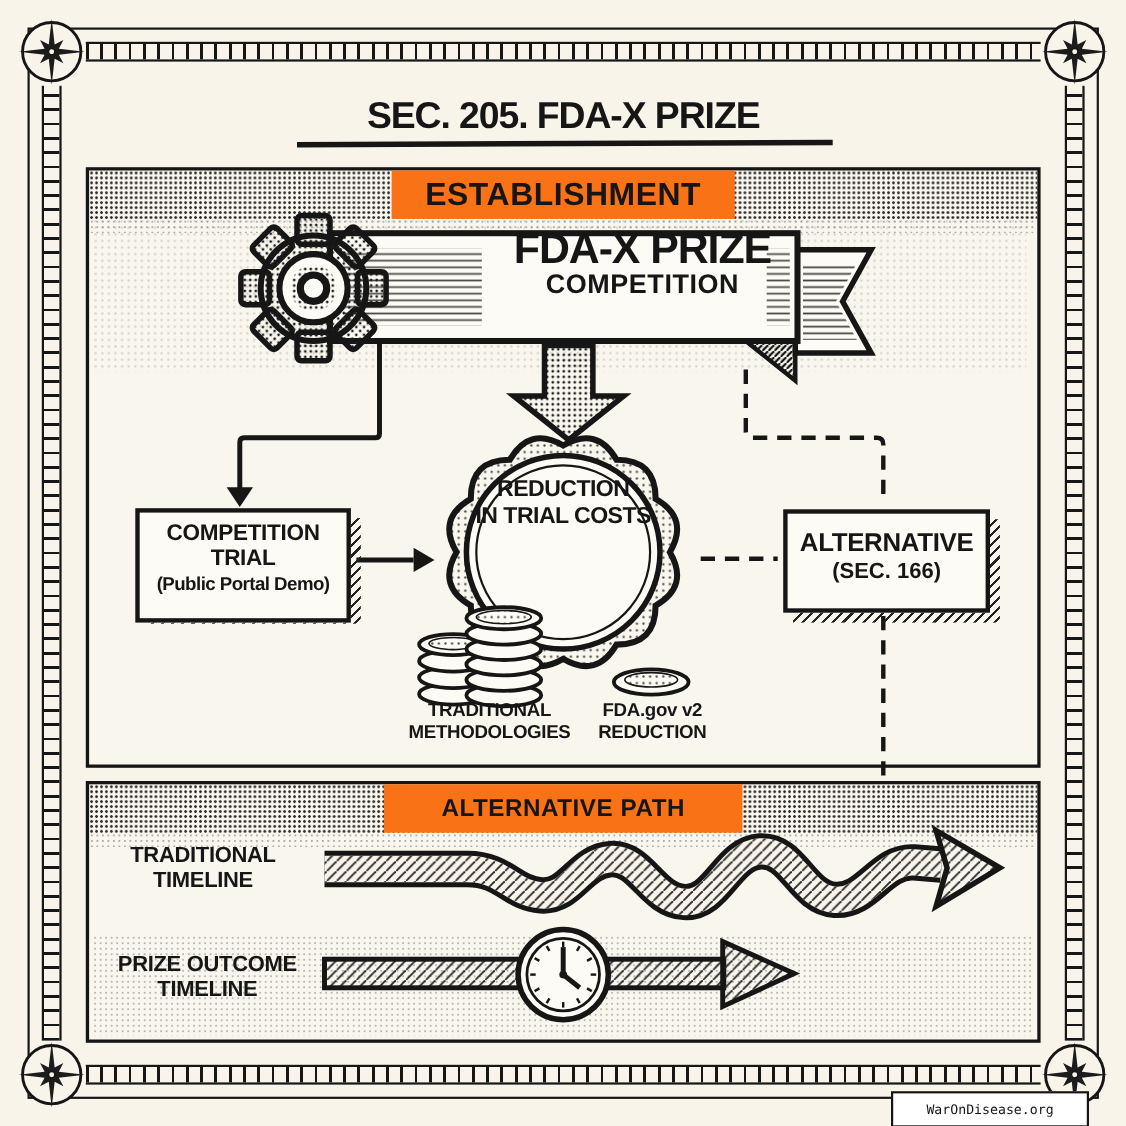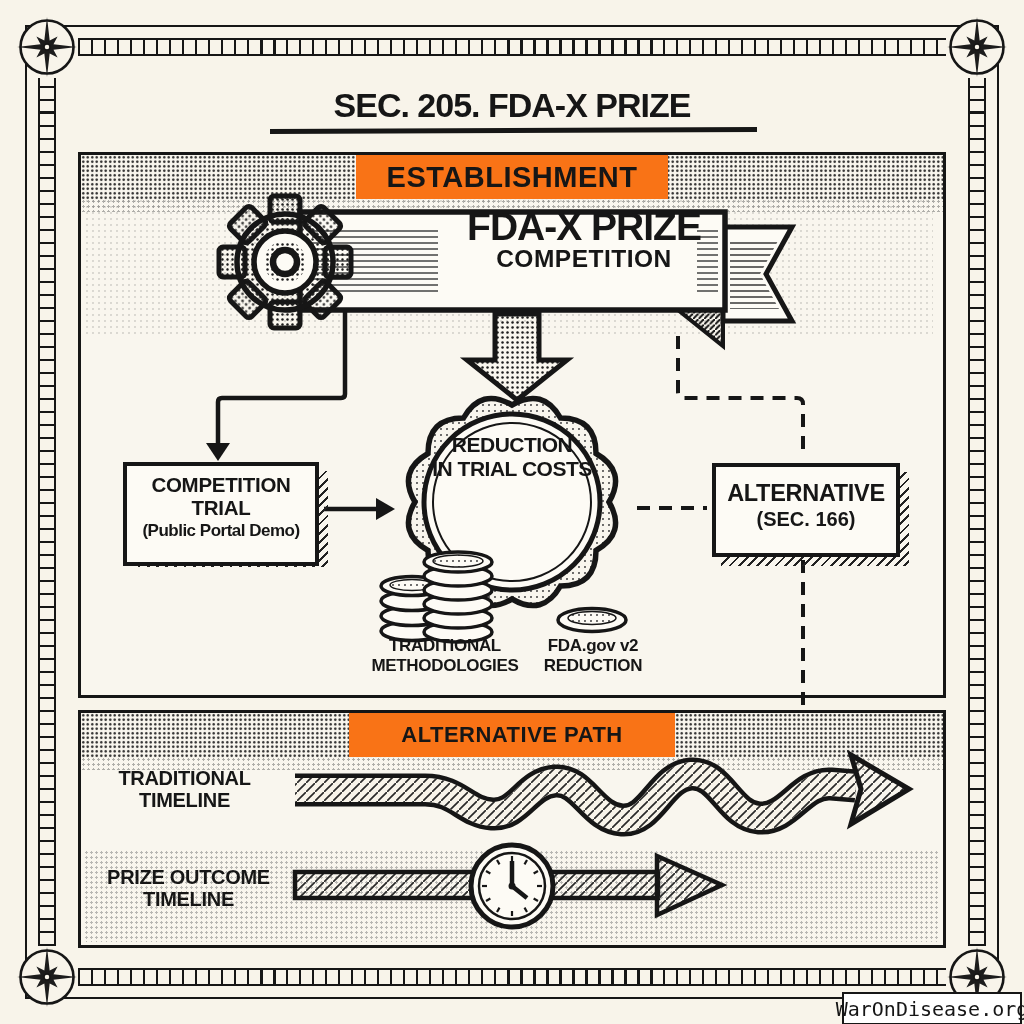--- a/index.html
+++ b/index.html
@@ -59,23 +59,23 @@
   #seal-text{left:412px;top:433px;width:200px;line-height:1;}
   #seal-text .v{font-size:56px;letter-spacing:-1px;}
   #seal-text .l{font-size:21px;letter-spacing:-0.5px;line-height:1.14;}
   .caption{font-size:17px;line-height:1.18;letter-spacing:-0.3px;}
   #caption-left{left:360px;top:636px;width:170px;}
   #caption-right{left:518px;top:636px;width:150px;}
   .tl-label{font-size:20px;line-height:1.12;letter-spacing:-0.3px;}
   #t1-label{left:92px;top:767px;width:185px;}
   #t2-label{left:86px;top:866px;width:205px;}
   
-  #credit{left:842px;top:992px;width:176px;height:29px;border:2.5px solid #161616;background:#ffffff;
+  #credit{left:810px;top:992px;width:176px;height:29px;border:2.5px solid #161616;background:#ffffff;
         display:flex;align-items:center;justify-content:center;
-        font-family:"DejaVu Sans Mono","Liberation Mono",monospace;font-size:20px;}
+        font-family:"DejaVu Sans Mono","Liberation Mono",monospace;font-size:12px;}
 </style>
 </head>
 <body>
 
 <div id="page">
 
   <div class="abs b-outer"></div>
   <div class="abs strip top"></div>
   <div class="abs strip bottom"></div>
   <div class="abs strip v left"></div>

